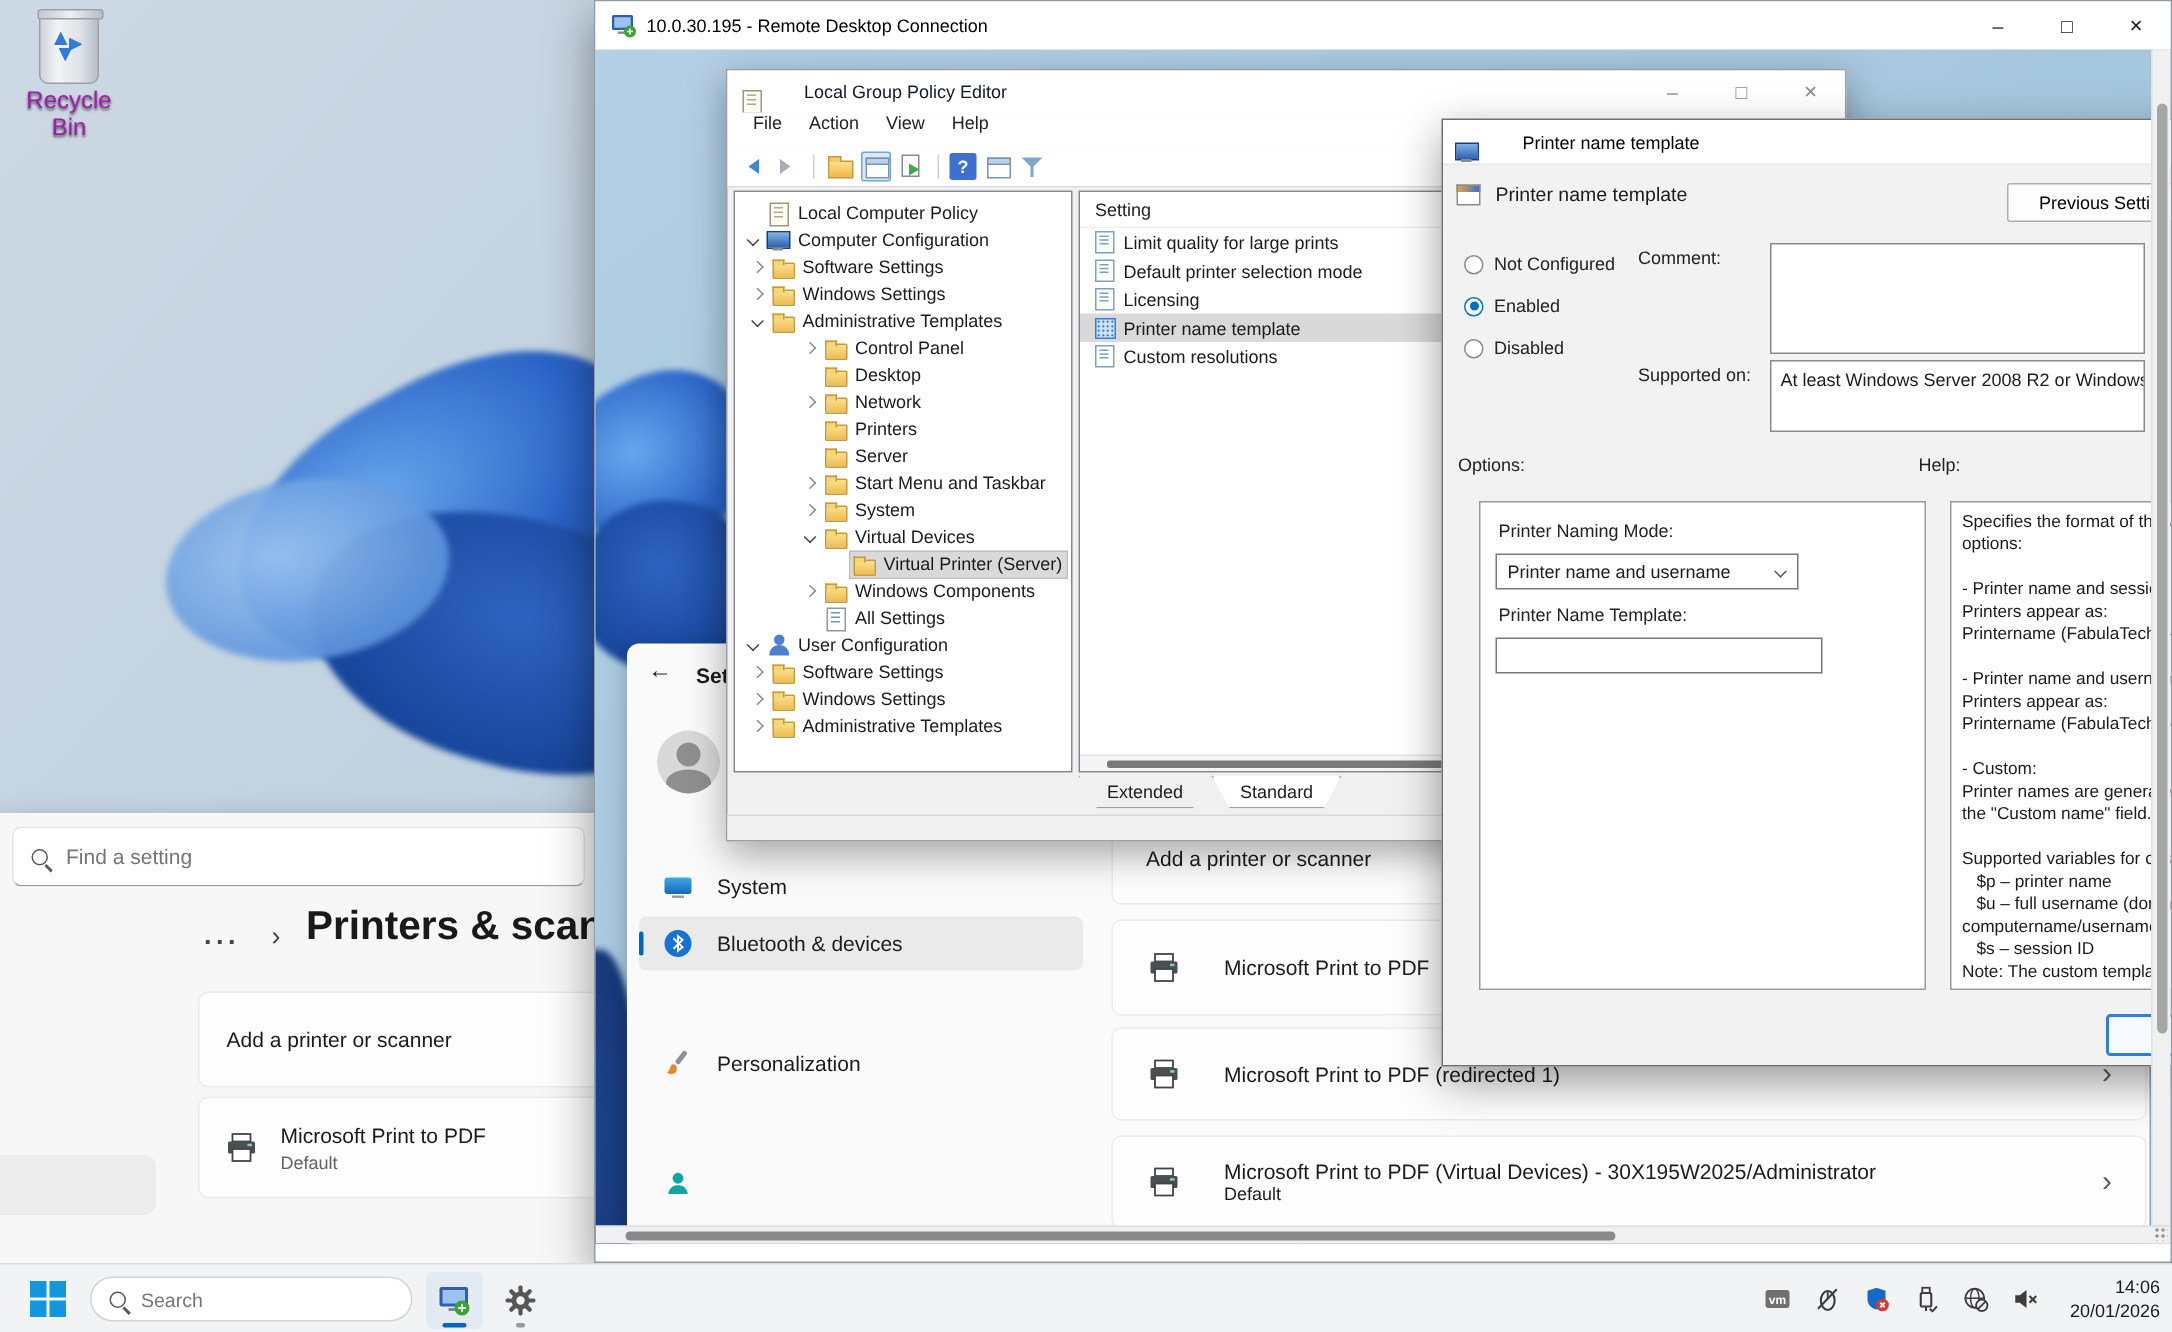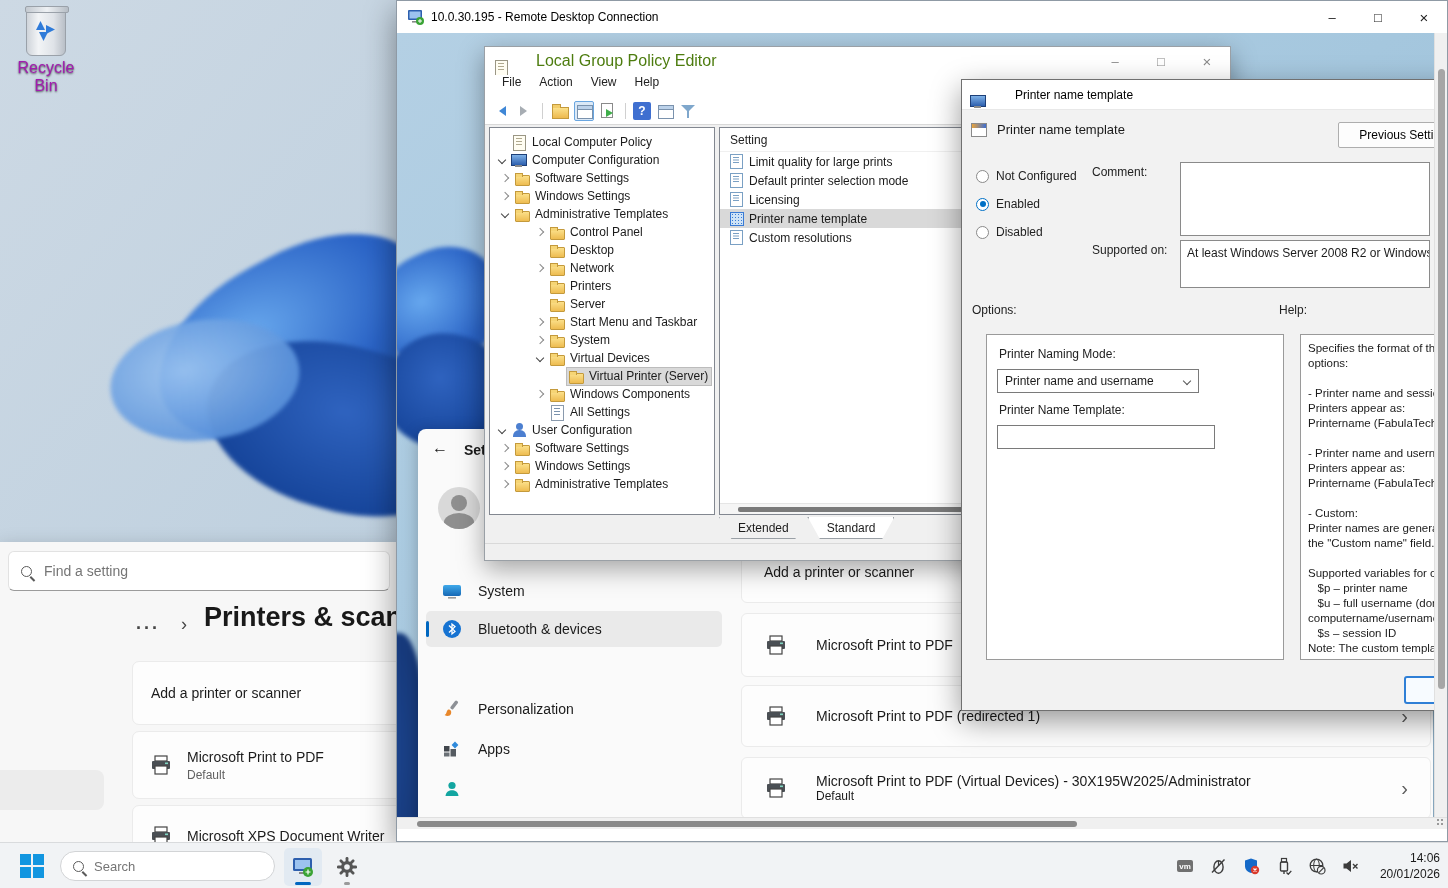--- a/index.html
+++ b/index.html
@@ -87,21 +87,21 @@
   .nav-item { left:8px; width:296px; height:36px; border-radius:5px; display:flex; align-items:center; padding-left:16px; font-size:14px; color:#1b1b1b; }
   .nav-item.sel { background:#eaeaea; }
   .nav-item.sel::before { content:""; position:absolute; left:0; top:10px; width:3px; height:16px; border-radius:2px; background:#0067c0; }
   .nav-icon { width:20px; height:20px; margin-right:16px; flex:none; }
   .rs-card { background:#fdfdfd; border:1px solid #ebebeb; border-radius:6px; display:flex; align-items:center; padding:0 22px; }
   .rs-chev { margin-left:auto; font-size:20px; color:#5d5d5d; }
 
   
   #gpe { left:87px; top:13px; width:747px; height:515px; background:#f0f0f0; border:1px solid #9aa0a6; box-shadow:0 8px 24px rgba(0,0,0,.35); }
   .gpe-titlebar { left:0; top:0; width:100%; height:28px; background:#fff; display:flex; align-items:center; }
-  .gpe-title { margin-left:30px; font-size:16px; color:#4d7c0f; }
+  .gpe-title { margin-left:30px; font-size:12px; color:#0f172a; }
   .gpe-controls .wc { height:28px; color:#8a8a8a; }
   .menubar { left:0; top:28px; width:100%; height:22px; background:#fff; display:flex; padding-left:8px; }
   .menu-item { padding:0 9px; font-size:12px; color:#222; }
   .toolbar { left:0; top:50px; width:100%; height:28px; background:#fff; border-bottom:1px solid #d9d9d9; display:flex; align-items:center; padding-left:6px; gap:4px; }
   .tb-ic { width:20px; height:20px; position:relative; flex:none; }
   .tb-sep { width:1px; height:16px; background:#d0d0d0; margin:0 3px; }
   .arrow-l::before { content:""; position:absolute; left:3px; top:5px; border:5px solid transparent; border-right:7px solid #3f87d6; }
   .arrow-r::before { content:""; position:absolute; left:5px; top:5px; border:5px solid transparent; border-left:7px solid #a7adb3; }
   .tb-folder::before { content:""; position:absolute; left:2px; top:6px; width:15px; height:10px; background:linear-gradient(#fbe08a,#edb94d); border:1px solid #c49a3c; }
   .tb-folder::after { content:""; position:absolute; left:2px; top:3px; width:7px; height:3px; background:#f3cd6a; border:1px solid #c49a3c; border-bottom:none; }
@@ -225,29 +225,20 @@
           <rect x="6" y="3" width="12" height="5" fill="#fff" stroke="#444" stroke-width="1.2"></rect>
           <rect x="3" y="8" width="18" height="8" rx="1" fill="#4a4f54"></rect>
           <rect x="6" y="13" width="12" height="8" fill="#fff" stroke="#444" stroke-width="1.2"></rect>
           <rect x="16" y="9.5" width="3" height="1.6" fill="#7fd4c0"></rect>
         </svg>
       <div>
         <div class="c-title">Microsoft Print to PDF</div>
         <div class="c-sub">Default</div>
       </div>
     </div>
-    <div class="card hs-card3 abs">
-      <svg class="printer-svg" width="24" height="24" viewBox="0 0 24 24">
-          <rect x="6" y="3" width="12" height="5" fill="#fff" stroke="#444" stroke-width="1.2"></rect>
-          <rect x="3" y="8" width="18" height="8" rx="1" fill="#4a4f54"></rect>
-          <rect x="6" y="13" width="12" height="8" fill="#fff" stroke="#444" stroke-width="1.2"></rect>
-          <rect x="16" y="9.5" width="3" height="1.6" fill="#7fd4c0"></rect>
-        </svg>
-      <span class="c-title">Microsoft XPS Document Writer</span>
-    </div>
   </div>
 
   <div id="rdp" class="abs">
     <div class="rdp-titlebar abs">
       <svg class="abs" style="left:10px;top:7px" width="18" height="18" viewBox="0 0 18 18">
           <rect x="1" y="2" width="14" height="10" rx="1" fill="#2d5fae"></rect>
           <rect x="2.5" y="3.5" width="11" height="7" fill="#9cc3ef"></rect>
           <rect x="5" y="13" width="6" height="1.6" fill="#888"></rect>
           <circle cx="13" cy="13" r="4" fill="#3aa335"></circle>
           <path d="M11 13 h4 M13 11 v4" stroke="#fff" stroke-width="1"></path>
@@ -290,29 +281,20 @@
             </svg>
           <span>Bluetooth &amp; devices</span>
         </div>
         <div class="nav-item abs" style="top:262px">
           <svg class="nav-icon" viewBox="0 0 20 20">
               <rect x="10.5" y="1" width="3.4" height="10" rx="1.4" transform="rotate(38 12.2 6)" fill="#8d9096"></rect>
               <path d="M6.5 10.5 C9 10.5 9.6 12.8 9 14.8 C8.2 17.3 4.8 17.6 2.6 16 C4.8 15.4 4.4 11 6.5 10.5 Z" fill="#e8872a"></path>
             </svg>
           <span>Personalization</span>
         </div>
-        <div class="nav-item abs" style="top:302px">
-          <svg class="nav-icon" viewBox="0 0 20 20">
-              <rect x="2" y="7" width="5.5" height="5.5" fill="#41464c"></rect>
-              <rect x="2" y="13.5" width="5.5" height="4" fill="#6a7076"></rect>
-              <rect x="8.5" y="10" width="5.5" height="7.5" fill="#555b61"></rect>
-              <rect x="10.6" y="3.6" width="4.8" height="4.8" transform="rotate(45 13 6)" fill="#2f8adb"></rect>
-            </svg>
-          <span>Apps</span>
-        </div>
         <div class="nav-item abs" style="top:342px">
           <svg class="nav-icon" viewBox="0 0 20 20">
               <circle cx="10" cy="6.5" r="3.6" fill="#12a5a0"></circle>
               <path d="M3.5 17 C4 12.8 7 11.2 10 11.2 C13 11.2 16 12.8 16.5 17 Z" fill="#12a5a0"></path>
             </svg>
           <span></span>
         </div>
         <div class="nav-item abs" style="top:382px">
           <svg class="nav-icon" viewBox="0 0 20 20">
               <circle cx="10" cy="10" r="9" fill="#2aa7c7"></circle>

